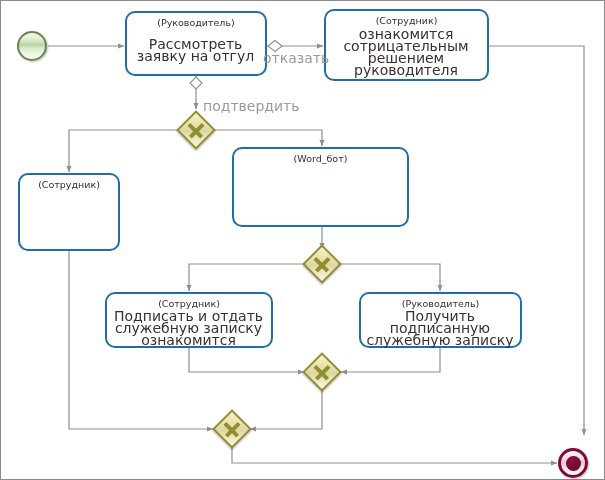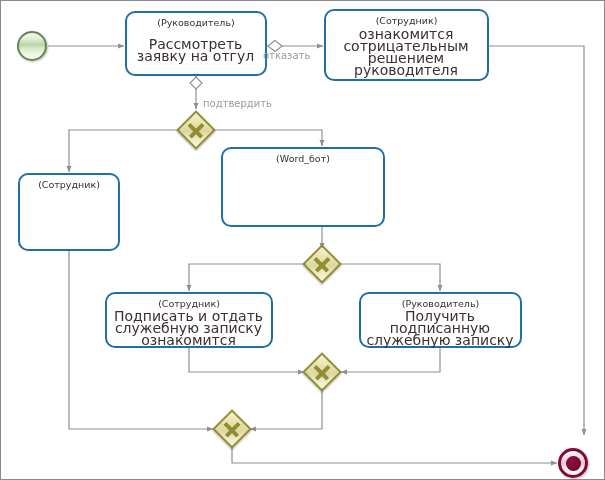--- a/index.html
+++ b/index.html
@@ -61,21 +61,21 @@
     box-sizing:border-box;
   }
   .gateway .plus-h,.gateway .plus-v{
     position:absolute;background:#8f8e30;
   }
   .gateway .plus-h{left:3px;top:10.5px;width:18px;height:4px;}
   .gateway .plus-v{top:3px;left:10.5px;height:18px;width:4px;}
 
   
   .edge-label{
-    position:absolute;font-size:10px;color:#9a9a9a;white-space:nowrap;
+    position:absolute;font-size:14px;color:#9a9a9a;white-space:nowrap;
   }
 </style>
 </head>
 <body>
 
 <div id="canvas">
 
   <svg class="edges" viewBox="0 0 605 480" xmlns="http://www.w3.org/2000/svg">
     <defs>
       <marker id="arrow" markerWidth="7" markerHeight="7" refX="6.2" refY="2.6" orient="auto" markerUnits="userSpaceOnUse">
@@ -154,21 +154,21 @@
 
   <div class="task" style="left:323px;top:8px;width:165px;height:72px;">
     <div class="lane">(Сотрудник)</div>
     <div class="tlabel">ознакомится сотрицательным решением руководителя</div>
   </div>
 
   <div class="task" style="left:17px;top:172px;width:102px;height:78px;">
     <div class="lane">(Сотрудник)</div>
   </div>
 
-  <div class="task" style="left:220px;top:146px;width:164px;height:80px;">
+  <div class="task" style="left:231px;top:146px;width:177px;height:80px;">
     <div class="lane">(Word_бот)</div>
   </div>
 
   <div class="task" style="left:104px;top:291px;width:168px;height:56px;">
     <div class="lane">(Сотрудник)</div>
     <div class="tlabel">Подписать и отдать служебную записку ознакомится</div>
   </div>
 
   <div class="task" style="left:358px;top:291px;width:163px;height:56px;">
     <div class="lane">(Руководитель)</div>

